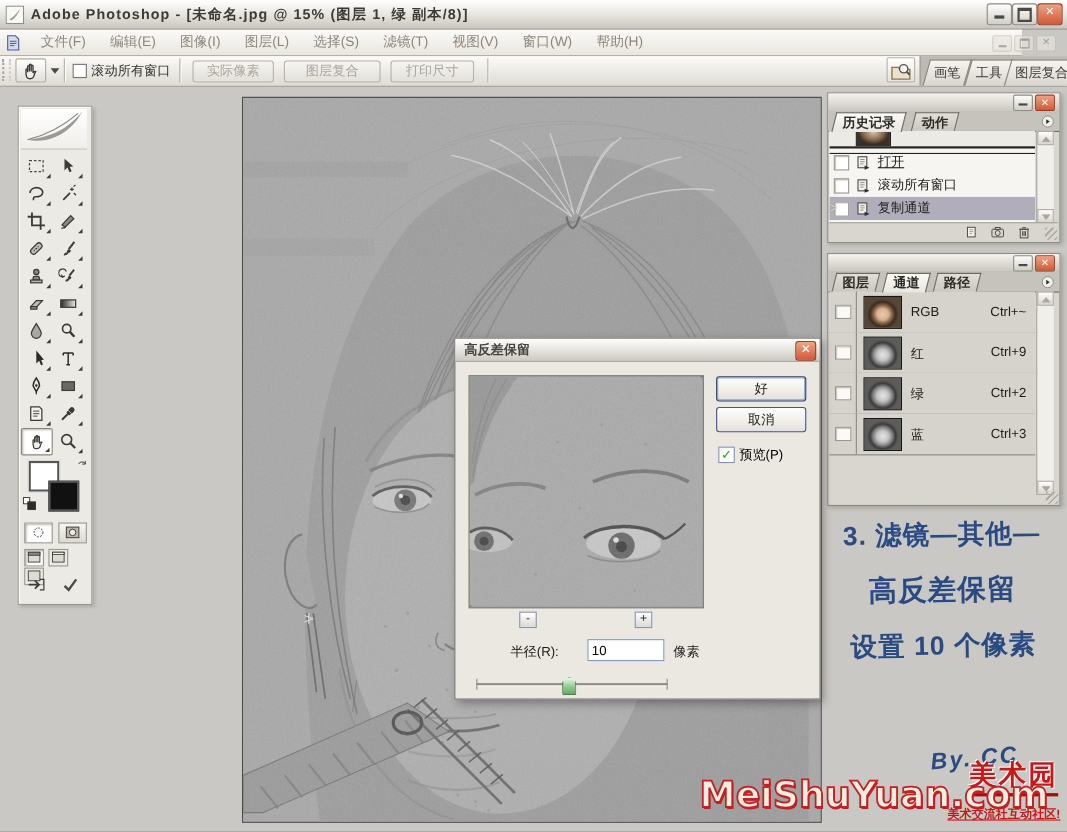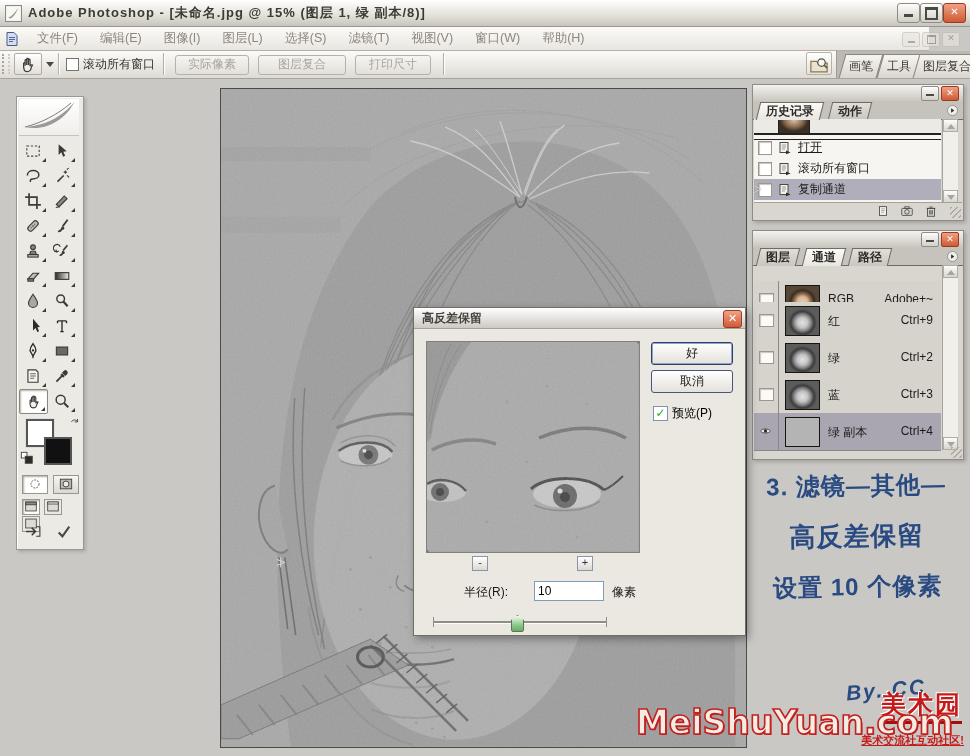--- a/index.html
+++ b/index.html
@@ -633,27 +633,27 @@
           <span>通道</span>
         </span>
       <span class="ptab" style="left:97px;">
           <span>路径</span>
         </span>
     </div>
     <span class="palmenu" style="display: inline-block;"><svg viewBox="0 0 16 16" width="100%" height="100%">
           <circle cx="8" cy="8" r="6.2" fill="#f0eee8" stroke="#8a8984"></circle>
           <path d="M6.3 5.3 L10.2 8 L6.3 10.7 Z" fill="#2c2b28"></path>
         </svg></span>
-    <div class="chrow" style="top:50px;">
+    <div class="chrow" style="top:34px;">
       <span class="eyecol">
           <span class="eyewell"></span>
         </span>
       <span class="chthumb t-color"></span>
       <span class="chname">RGB</span>
-      <span class="chkey">Adobe+~</span>
+      <span class="chkey">Ctrl+~</span>
     </div>
     <div class="chrow" style="top:71px;">
       <span class="eyecol">
           <span class="eyewell"></span>
         </span>
       <span class="chthumb t-gray"></span>
       <span class="chname">红</span>
       <span class="chkey">Ctrl+9</span>
     </div>
     <div class="chrow" style="top:108px;">
@@ -664,31 +664,20 @@
       <span class="chname">绿</span>
       <span class="chkey">Ctrl+2</span>
     </div>
     <div class="chrow" style="top:145px;">
       <span class="eyecol">
           <span class="eyewell"></span>
         </span>
       <span class="chthumb t-gray"></span>
       <span class="chname">蓝</span>
       <span class="chkey">Ctrl+3</span>
-    </div>
-    <div class="chrow selected" style="top:182px;">
-      <span class="eyecol">
-          <span class="eyeicon" style="display: inline-block;"><svg viewBox="0 0 16 16" width="100%" height="100%">
-              <path d="M1.5 8 C4.2 4.4 11.8 4.4 14.5 8 C11.8 11.6 4.2 11.6 1.5 8 Z" fill="#f4f2ec" stroke="#2c2b28"></path>
-              <circle cx="8" cy="8" r="2.2" fill="#2c2b28"></circle>
-            </svg></span>
-        </span>
-      <span class="chthumb t-flat"></span>
-      <span class="chname">绿 副本</span>
-      <span class="chkey">Ctrl+4</span>
     </div>
     <div class="pscroll" style="left:189px;top:34px;height:185px;">
       <span class="sarrow up" style="top:0;">
           <i></i>
         </span>
       <span class="sarrow dn" style="bottom:0;">
           <i></i>
         </span>
     </div>
     <span class="grip"></span>

